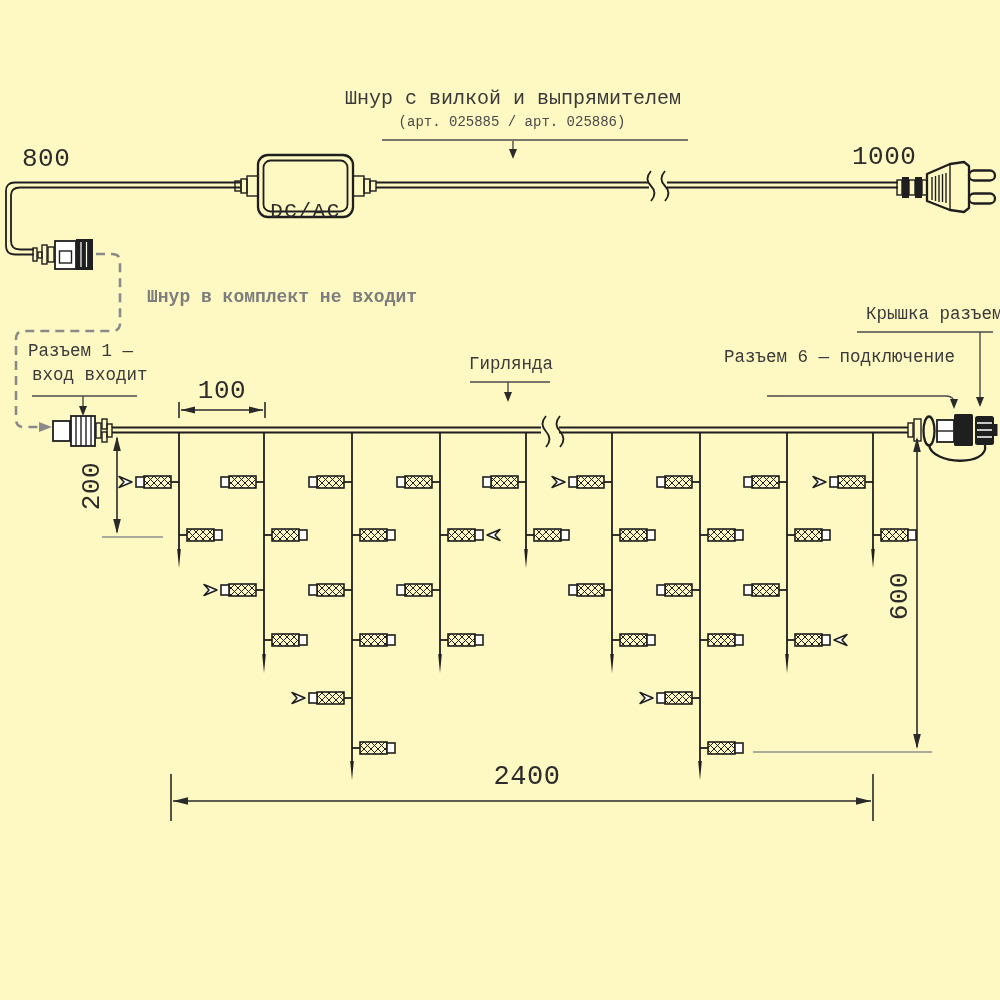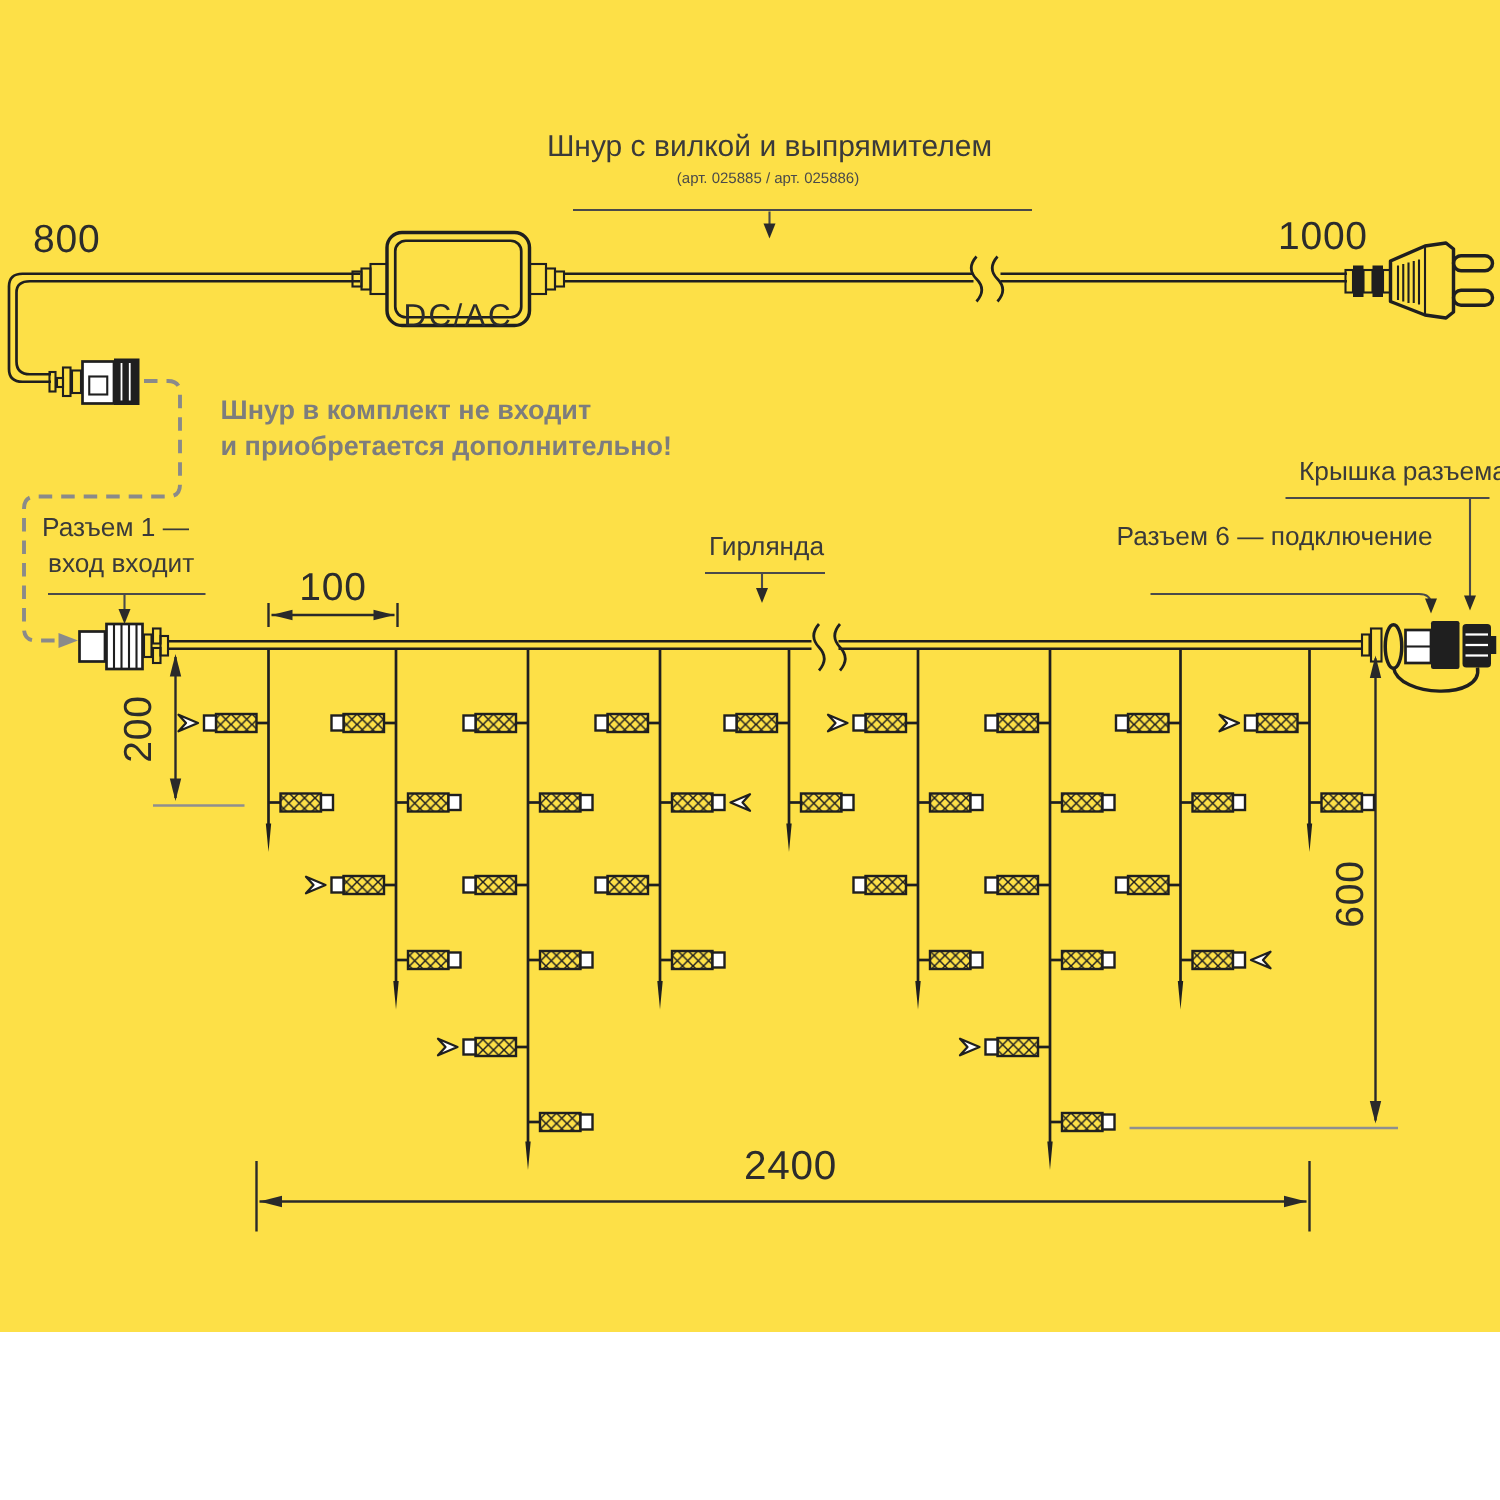--- a/index.html
+++ b/index.html
@@ -1,25 +1,25 @@
 <!DOCTYPE html>
 <html><head>
 <meta charset="utf-8">
 <style>
   html,body{margin:0;padding:0;background:#fff;}
-  .stage{position:relative;width:1000px;height:888px;background:#fde047;overflow:hidden;
-         font-family:Liberation Sans, sans-serif;}
+  .stage{position:relative;width:1000px;height:1000px;background:#fef9c3;overflow:hidden;
+         font-family:Liberation Mono, monospace;}
   .stage svg{position:absolute;left:0;top:0;}
   .lbl{position:absolute;white-space:nowrap;color:#3a3a3a;font-size:17.5px;line-height:1.25;}
   .num{position:absolute;white-space:nowrap;color:#2c2c2c;font-size:26px;letter-spacing:.5px;}
   .ctr{transform:translateX(-50%);}
   .rot{transform:translate(-50%,-50%) rotate(-90deg);}
-  .note{position:absolute;white-space:nowrap;color:#7d7d7d;font-size:18px;font-weight:700;}
+  .note{position:absolute;white-space:nowrap;color:#7d7d7d;font-size:18px;font-weight:700;margin-top:24px;}
   .title1{position:absolute;white-space:nowrap;color:#3a3a3a;font-size:20px;transform:translateX(-50%);}
-  .title2{position:absolute;white-space:nowrap;color:#4a4a4a;font-size:10px;transform:translateX(-50%);}
+  .title2{position:absolute;white-space:nowrap;color:#4a4a4a;font-size:14px;transform:translateX(-50%);}
   .dcac{position:absolute;color:#2b2b2b;font-size:21px;letter-spacing:1.5px;
         transform:translate(-50%,-50%);margin-top:24px;}
   .rt{text-align:right;}
   
   .ln{stroke:#1f1f1f;stroke-width:1.8;fill:none;}
   .ln2{stroke:#1f1f1f;stroke-width:2.3;fill:none;}
   .thin{stroke:#1f1f1f;stroke-width:1.4;fill:none;}
   .dimln{stroke:#2a2a2a;stroke-width:1.6;fill:none;}
   .callout{stroke:#4a4a4a;stroke-width:1.4;fill:none;}
   .extln{stroke:#8f8f8f;stroke-width:1.6;fill:none;}
@@ -420,21 +420,20 @@
 </svg>
 
 <div class="title1" style="left:513px;top:87px;">Шнур с вилкой и выпрямителем</div>
 <div class="title2" style="left:512px;top:114px;">(арт. 025885 / арт. 025886)</div>
 
 <div class="num" style="left:22px;top:144px;">800</div>
 <div class="num" style="left:852px;top:142px;">1000</div>
 <div class="dcac" style="left:305.5px;top:186.5px;">DC/AC</div>
 
 <div class="note" style="left:147px;top:263px;">Шнур в комплект не входит</div>
-<div class="note" style="left:147px;top:287px;">и приобретается дополнительно!</div>
 
 <div class="lbl" style="left:28px;top:341px;text-align:right;">Разъем 1 —</div>
 <div class="lbl" style="left:32px;top:365px;">вход входит</div>
 
 <div class="lbl ctr" style="left:511px;top:354px;">Гирлянда</div>
 
 <div class="lbl" style="left:866px;top:304px;">Крышка разъема</div>
 
 <div class="lbl rt" style="right:45px;top:347px;">Разъем 6 — подключение</div>
 

